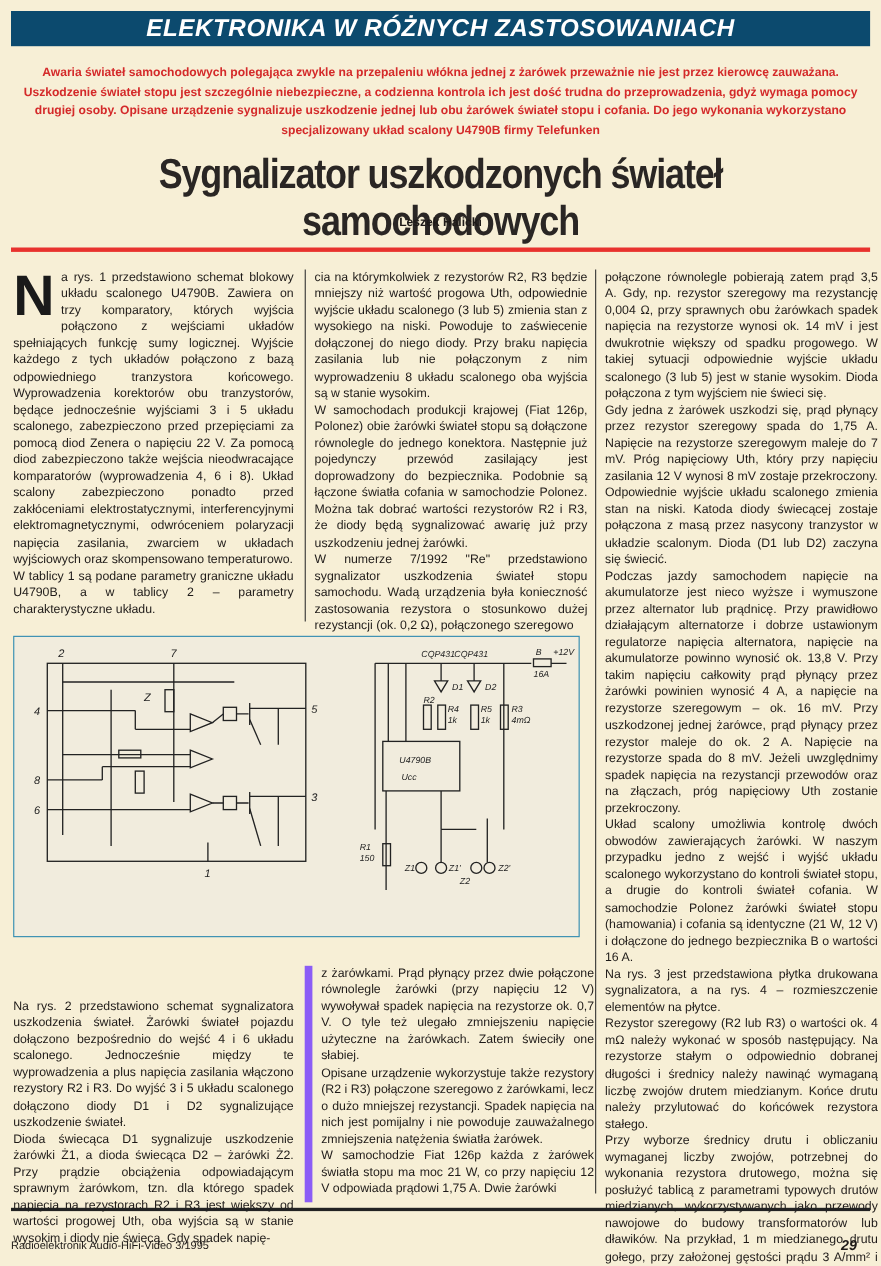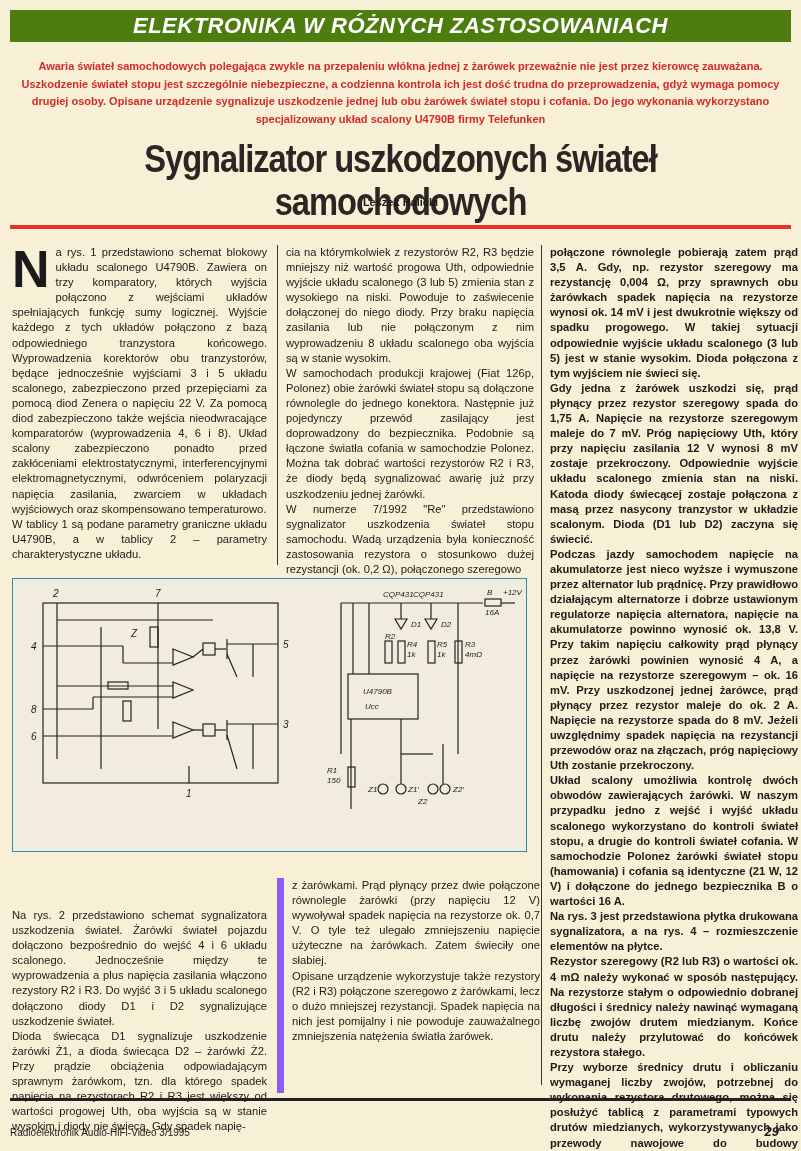--- a/index.html
+++ b/index.html
@@ -1,31 +1,31 @@
 <!DOCTYPE html>
 <html><head>
 <meta charset="utf-8">
 <style>
   html, body { margin:0; padding:0; }
   body { width:801px; height:1151px; background:#f7efd6; position:relative; overflow:hidden;
          font-family:"Liberation Sans", sans-serif; color:#1e1a18; }
-  .hdr { position:absolute; left:10px; top:10px; width:781px; height:32px; background:#4d7c0f;
+  .hdr { position:absolute; left:10px; top:10px; width:781px; height:32px; background:#0c4a6e;
          color:#fff; font-weight:bold; font-style:italic; font-size:22px; text-align:center; line-height:32px;
          letter-spacing:0.5px; }
   .lead { position:absolute; left:14px; top:58px; width:773px; color:#d42a2a; font-weight:bold;
           font-size:11px; line-height:17.5px; text-align:center; font-family:"Liberation Sans Narrow","Liberation Sans",sans-serif; }
   .title { position:absolute; left:0; top:138px; width:801px; text-align:center; font-weight:bold;
            font-size:38px; color:#2a2624; letter-spacing:-1.2px; transform:scaleX(0.86); transform-origin:center; }
   .author { position:absolute; left:0; top:196px; width:801px; text-align:center; font-weight:bold; font-size:11px; }
   .redline { position:absolute; left:10px; top:225px; width:781px; height:4px; background:#e8322e; }
   .col { position:absolute; font-size:11.2px; line-height:15.1px; text-align:justify; }
   .col p { margin:0; }
   .c1 { left:12px; top:245px; width:255px; }
   .c2 { left:277px; top:245px; width:248px; border-left:1px solid #333; padding-left:8px; height:320px; }
-  .c3 { left:541px; top:245px; width:248px; border-left:1px solid #333; padding-left:8px; height:840px;font-weight:bold; }
+  .c3 { left:541px; top:245px; width:248px; border-left:1px solid #333; padding-left:8px; height:840px; }
   .c1b { left:12px; top:878px; width:255px;margin-top:30px; }
   .c2b { left:277px; top:878px; width:248px; border-left:7px solid #8b5cf6; padding-left:8px; height:215px; }
   .dropcap { float:left; font-size:52px; line-height:44px; font-weight:bold; margin:2px 6px 0 0; color:#1a1a1a; }
   .figbox { position:absolute; left:12px; top:578px; width:513px; height:272px; border:1px solid #2d8ab0;
             background:#f1ecdd; }
   .cap { position:absolute; font-weight:bold; font-size:10.5px; text-align:center; }
   .cap1 { left:80px; top:243px; width:200px; }
   .cap2 { left:320px; top:228px; width:170px; line-height:14px; }
   svg text { font-family:"Liberation Sans", sans-serif; font-style:italic; }
   .footline { position:absolute; left:10px; top:1098px; width:781px; height:3px; background:#222; }
@@ -165,17 +165,18 @@
   </svg>
 </div>
 
 <div class="col c1b">
   <p>Na rys. 2 przedstawiono schemat sygnalizatora uszkodzenia świateł. Żarówki świateł pojazdu dołączono bezpośrednio do wejść 4 i 6 układu scalonego. Jednocześnie między te wyprowadzenia a plus napięcia zasilania włączono rezystory R2 i R3. Do wyjść 3 i 5 układu scalonego dołączono diody D1 i D2 sygnalizujące uszkodzenie świateł.</p>
   <p>Dioda świecąca D1 sygnalizuje uszkodzenie żarówki Ż1, a dioda świecąca D2 – żarówki Ż2. Przy prądzie obciążenia odpowiadającym sprawnym żarówkom, tzn. dla którego spadek napięcia na rezystorach R2 i R3 jest większy od wartości progowej Uth, oba wyjścia są w stanie wysokim i diody nie świecą. Gdy spadek napię-</p>
 </div>
 <div class="col c2b">
   <p>z żarówkami. Prąd płynący przez dwie połączone równolegle żarówki (przy napięciu 12 V) wywoływał spadek napięcia na rezystorze ok. 0,7 V. O tyle też ulegało zmniejszeniu napięcie użyteczne na żarówkach. Zatem świeciły one słabiej.</p>
   <p>Opisane urządzenie wykorzystuje także rezystory (R2 i R3) połączone szeregowo z żarówkami, lecz o dużo mniejszej rezystancji. Spadek napięcia na nich jest pomijalny i nie powoduje zauważalnego zmniejszenia natężenia światła żarówek.</p>
+  <p>W samochodzie Fiat 126p każda z żarówek światła stopu ma moc 21 W, co przy napięciu 12 V odpowiada prądowi 1,75 A. Dwie żarówki</p>
 </div>
 
 <div class="footline"></div>
 <div class="footer">Radioelektronik Audio-HiFi-Video 3/1995</div>
 <div class="pageno">29</div>
 
 </body></html>

